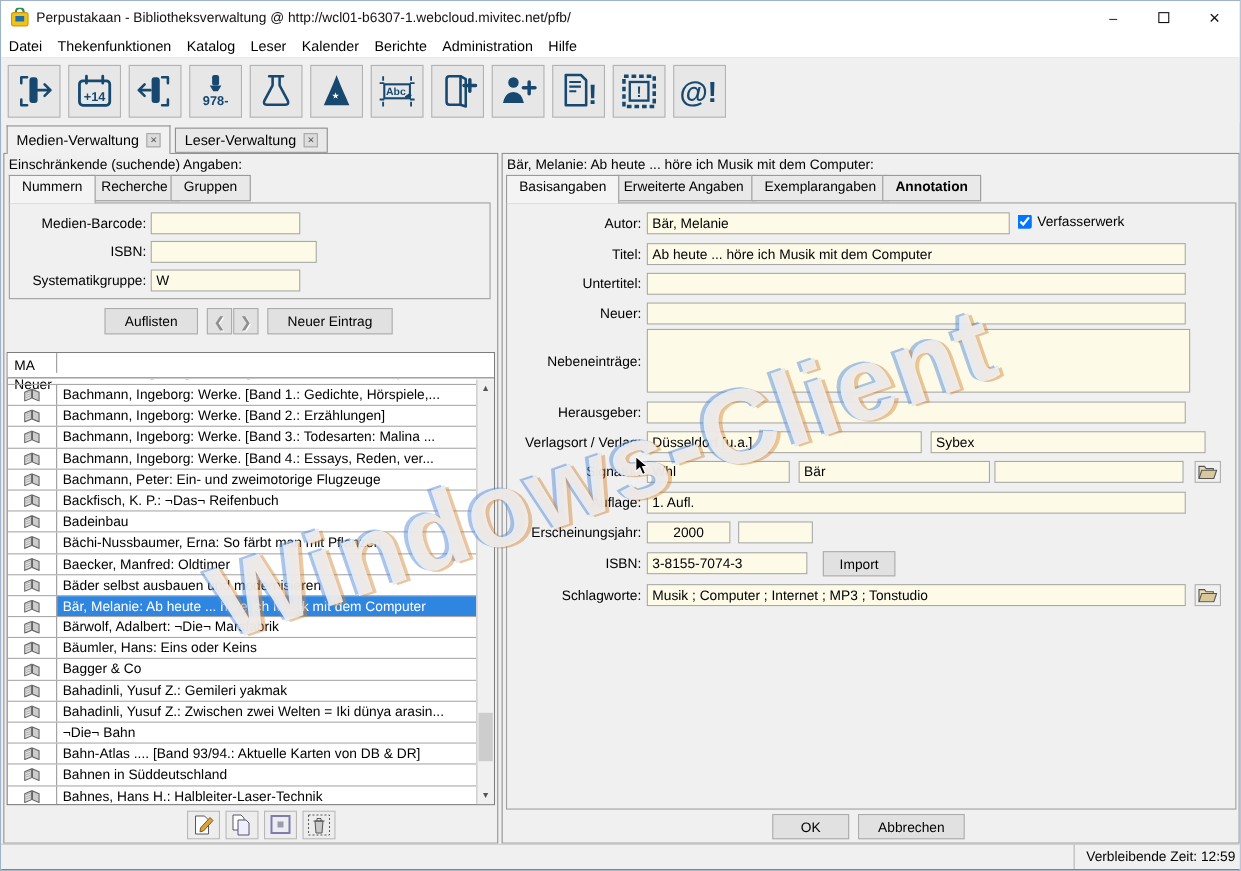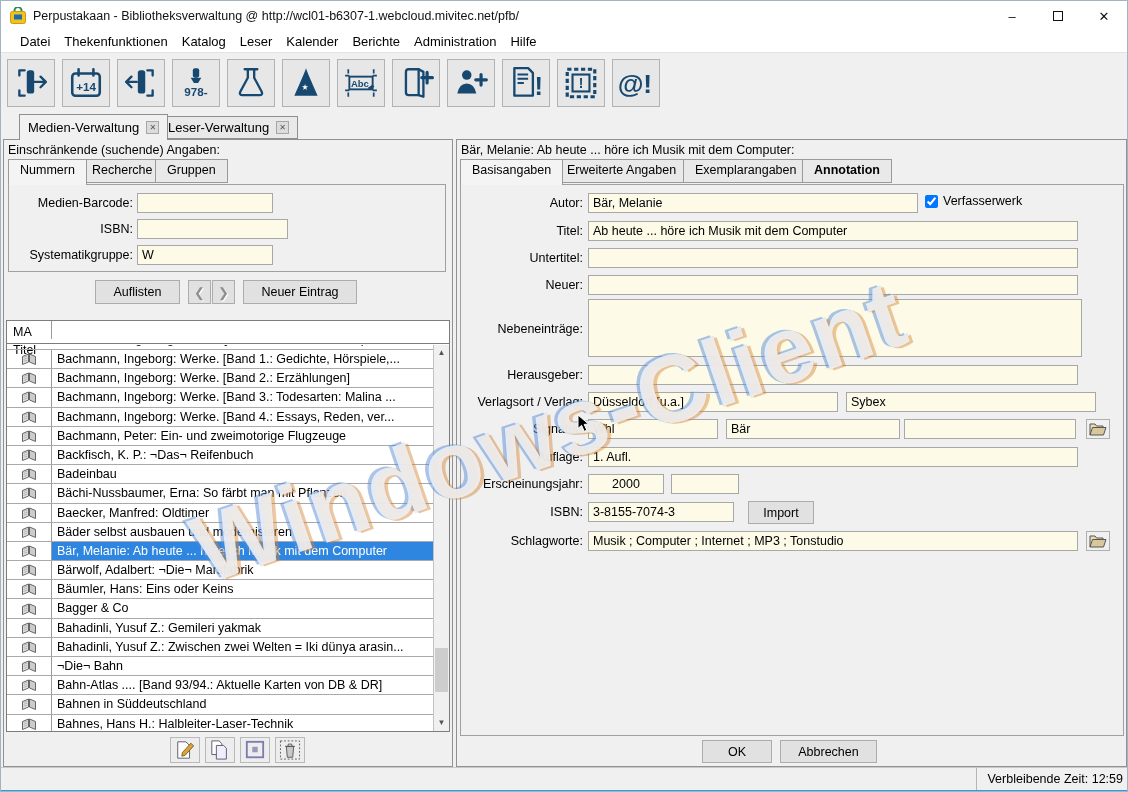--- a/index.html
+++ b/index.html
@@ -9,32 +9,32 @@
 
   
   .titlebar { position:absolute; left:0; top:0; width:100%; height:30px; background:#fff; display:flex; align-items:center;text-align:right; }
   .app-icon { margin:0 6px 0 8px; width:18px; height:18px; flex:0 0 auto; }
   .title-text { font-size:12.5px; color:#111; white-space:nowrap; }
   .win-controls { position:absolute; right:0; top:0; height:30px; display:flex; }
   .win-btn { width:46px; height:30px; display:flex; align-items:center; justify-content:center; color:#111; font-size:13px; cursor:default; }
   .maxi-box { width:10px; height:10px; border:1px solid #111; display:inline-block; }
 
   
-  .menubar { position:absolute; left:0; top:30px; width:100%; height:22px; background:#fff; display:flex; align-items:center; padding-left:12px; border-bottom:1px solid #e3e3e3; }
+  .menubar { position:absolute; left:0; top:30px; width:100%; height:22px; background:#fff; display:flex; align-items:center; padding-left:0; border-bottom:1px solid #e3e3e3; }
   .menu-item { padding:2px 7px; font-size:13px; }
 
   
   .toolbar { position:absolute; left:0; top:52px; width:100%; height:59px; background:#f0f0f0; display:flex; align-items:center; padding-left:6px; }
   .tb-btn { width:48px; height:48px; margin-right:7px; background:#e7e7e7; border:1px solid #b2b2b2; display:flex; align-items:center; justify-content:center; }
   .tb-btn svg { display:block; }
 
   
   .tabstrip { position:absolute; left:0; top:112px; width:100%; height:26px; }
   .mtab { position:absolute; display:flex; align-items:center; gap:7px; padding:0 8px; border:1px solid #8f8f8f; font-size:13px; }
-  .mtab.active { left:18px; top:1px; height:26px; background:#f1f1f1; border-bottom:none; z-index:2; }
+  .mtab.active { left:5px; top:1px; height:26px; background:#f1f1f1; border-bottom:none; z-index:2; }
   .mtab.inactive { left:158px; top:3px; height:23px; background:#e9e9e9; }
   .tab-close { width:13px; height:13px; background:#dcdcdc; border:1px solid #a6a6a6; font-size:8px; line-height:11px; text-align:center; color:#555; }
 
   
   .panel { position:absolute; background:#f0f0f0; border:1px solid #919191; }
   .left-panel  { left:2px;  top:138px; width:450px; height:628px; }
   .right-panel { left:455px; top:138px; width:671px; height:628px; }
 
   .section-heading { position:absolute; left:4px; top:3px; font-size:12.5px; }
 
@@ -233,21 +233,21 @@
     </div>
 
     <button class="btn" style="left:91px; top:140px; width:85px; height:24px;">Auflisten</button>
     <button class="btn chev" style="left:184px; top:140px; width:23px; height:24px;">❮</button>
     <button class="btn chev" style="left:208px; top:140px; width:23px; height:24px;">❯</button>
     <button class="btn" style="left:239px; top:140px; width:114px; height:24px;">Neuer Eintrag</button>
 
     <div class="table">
       <div class="thead">
         <div class="th-ma">MA</div>
-        <div class="th-titel">Titel</div>
+        <div class="th-titel">Neuer</div>
       </div>
       <div class="tbody">
           <div class="trow-clip">
             <span>Bachmann, Ingeborg: Werke. [Band 1.: Gedichte, Hörspiele,...</span>
           </div>
           <div class="trow">
             <span class="ma-cell">
               <svg width="16" height="12" viewBox="0 0 16 12">
                 <path d="M1.5 3.5 L7.5 1 L7.5 9 L1.5 11.5 Z" fill="#e6e6e6" stroke="#666"></path>
                 <path d="M14.5 3.5 L8.5 1 L8.5 9 L14.5 11.5 Z" fill="#cccccc" stroke="#666"></path>

